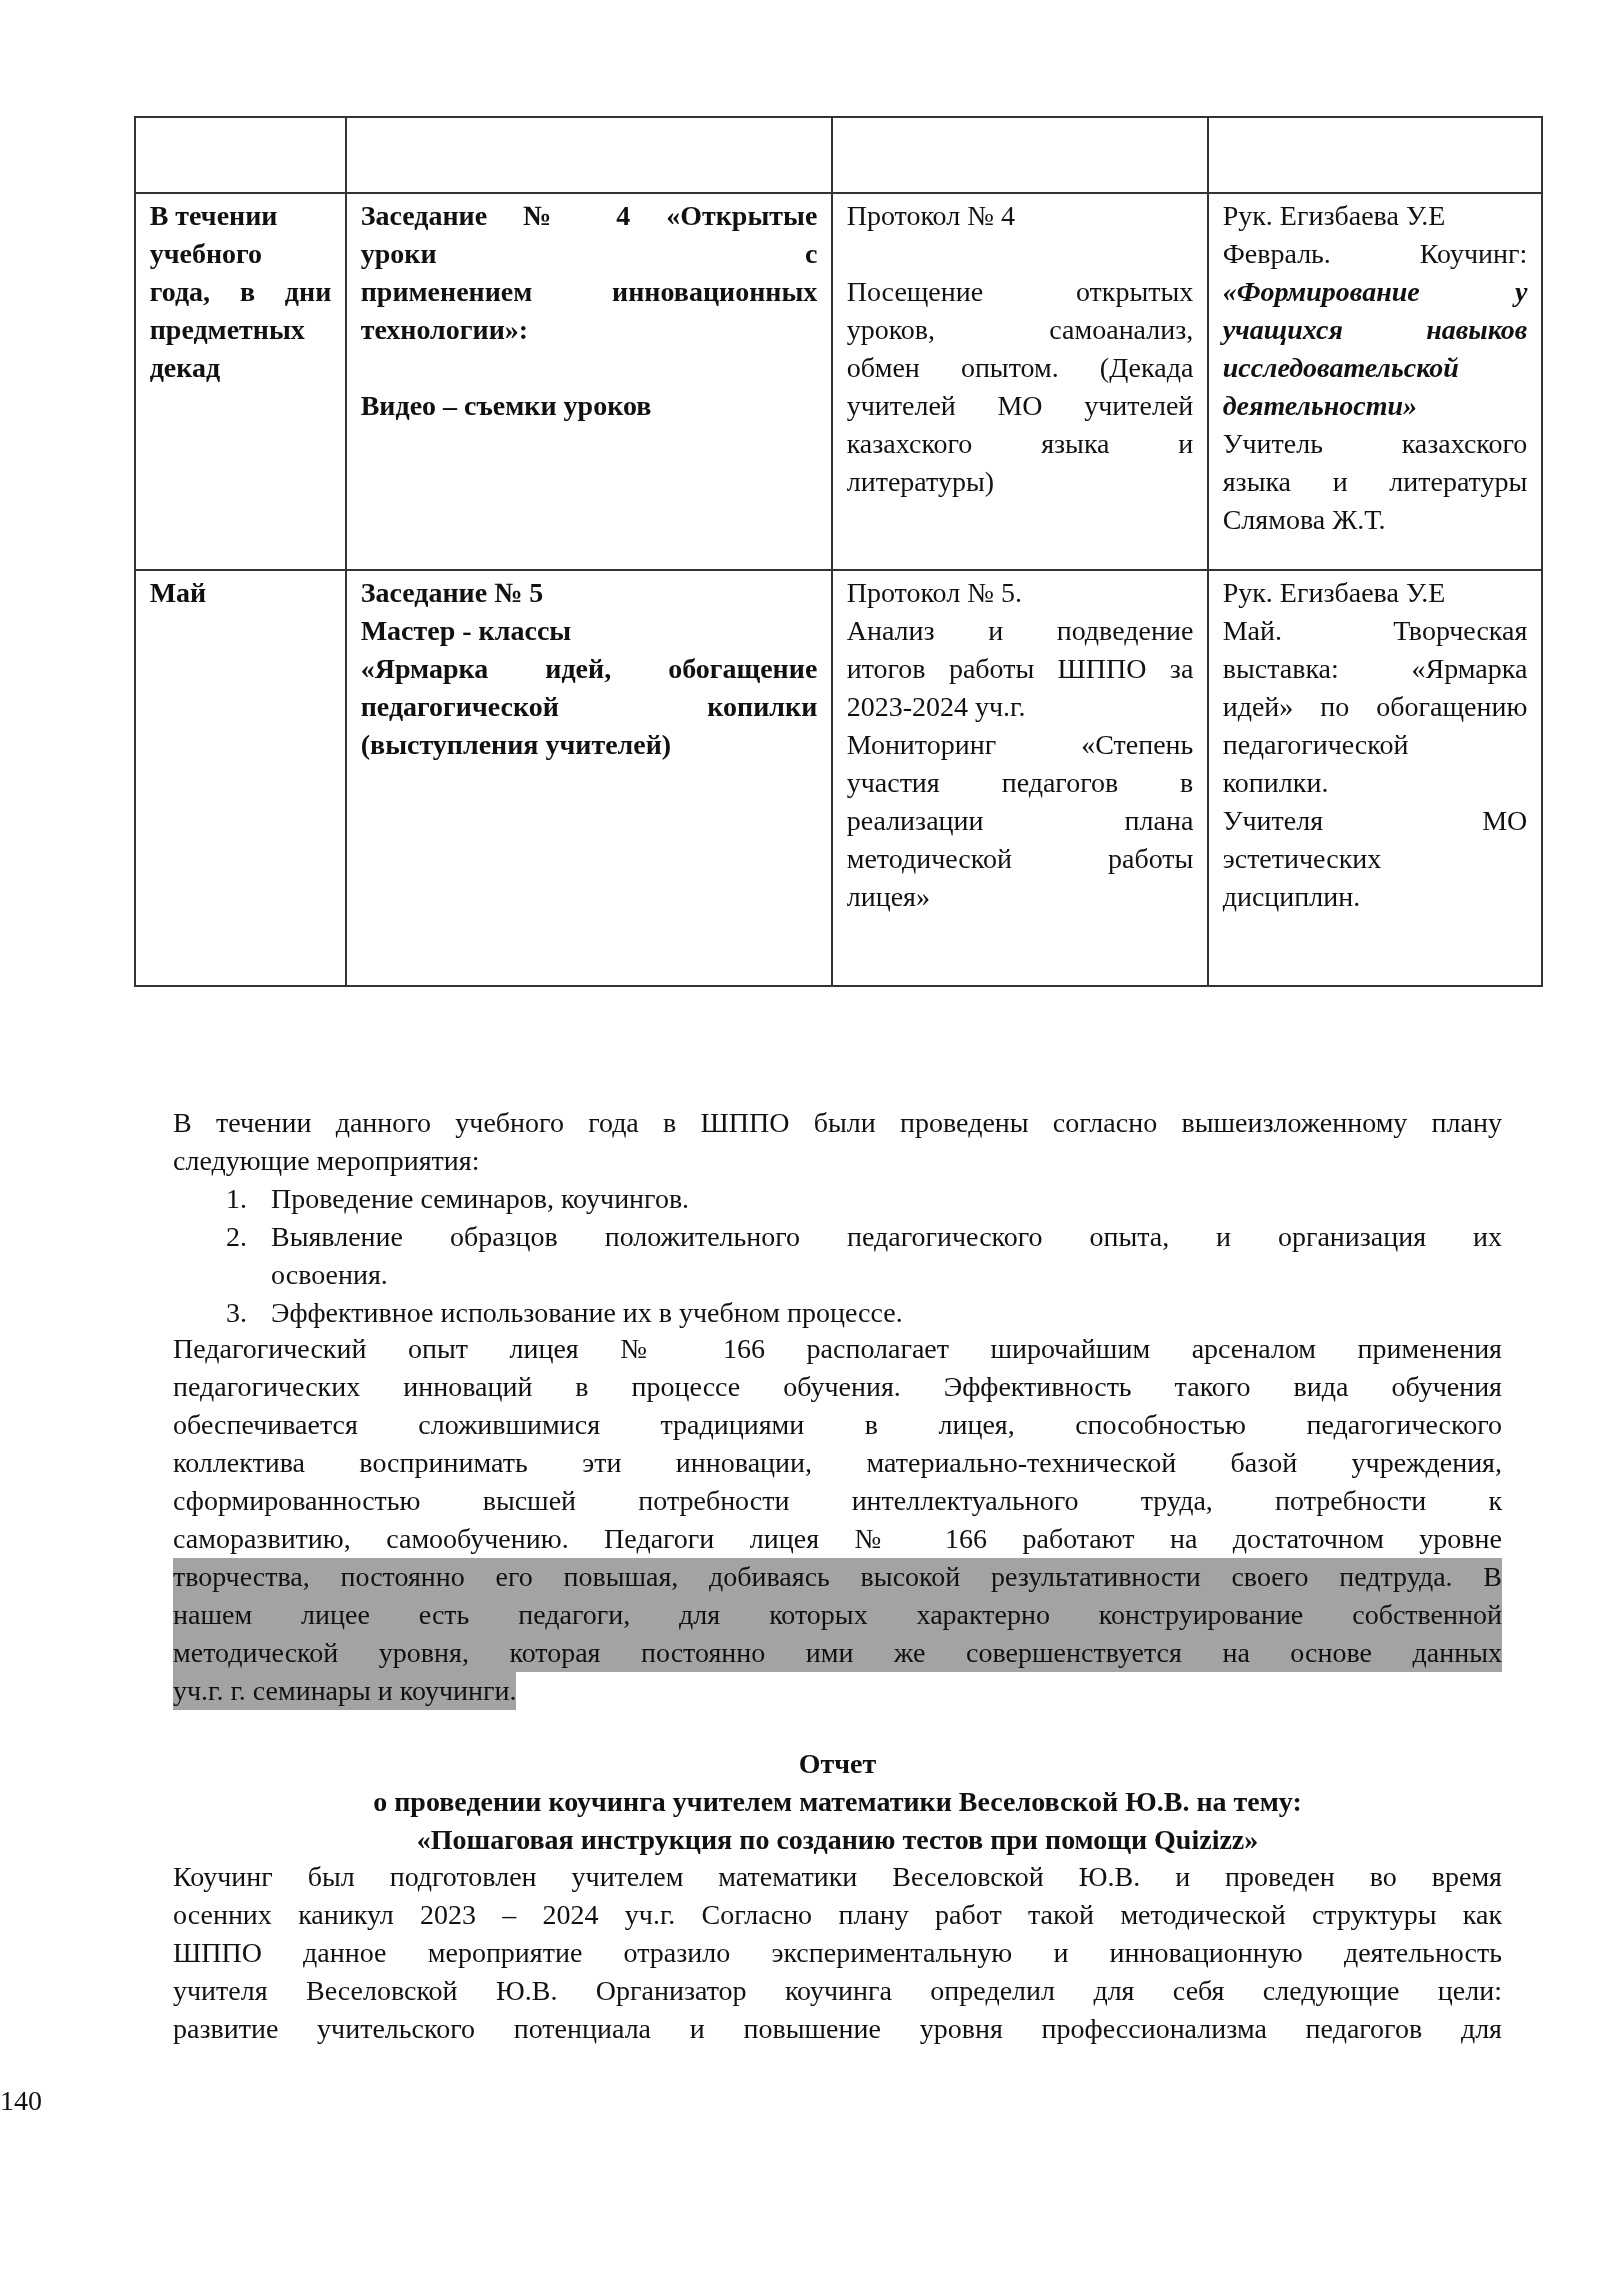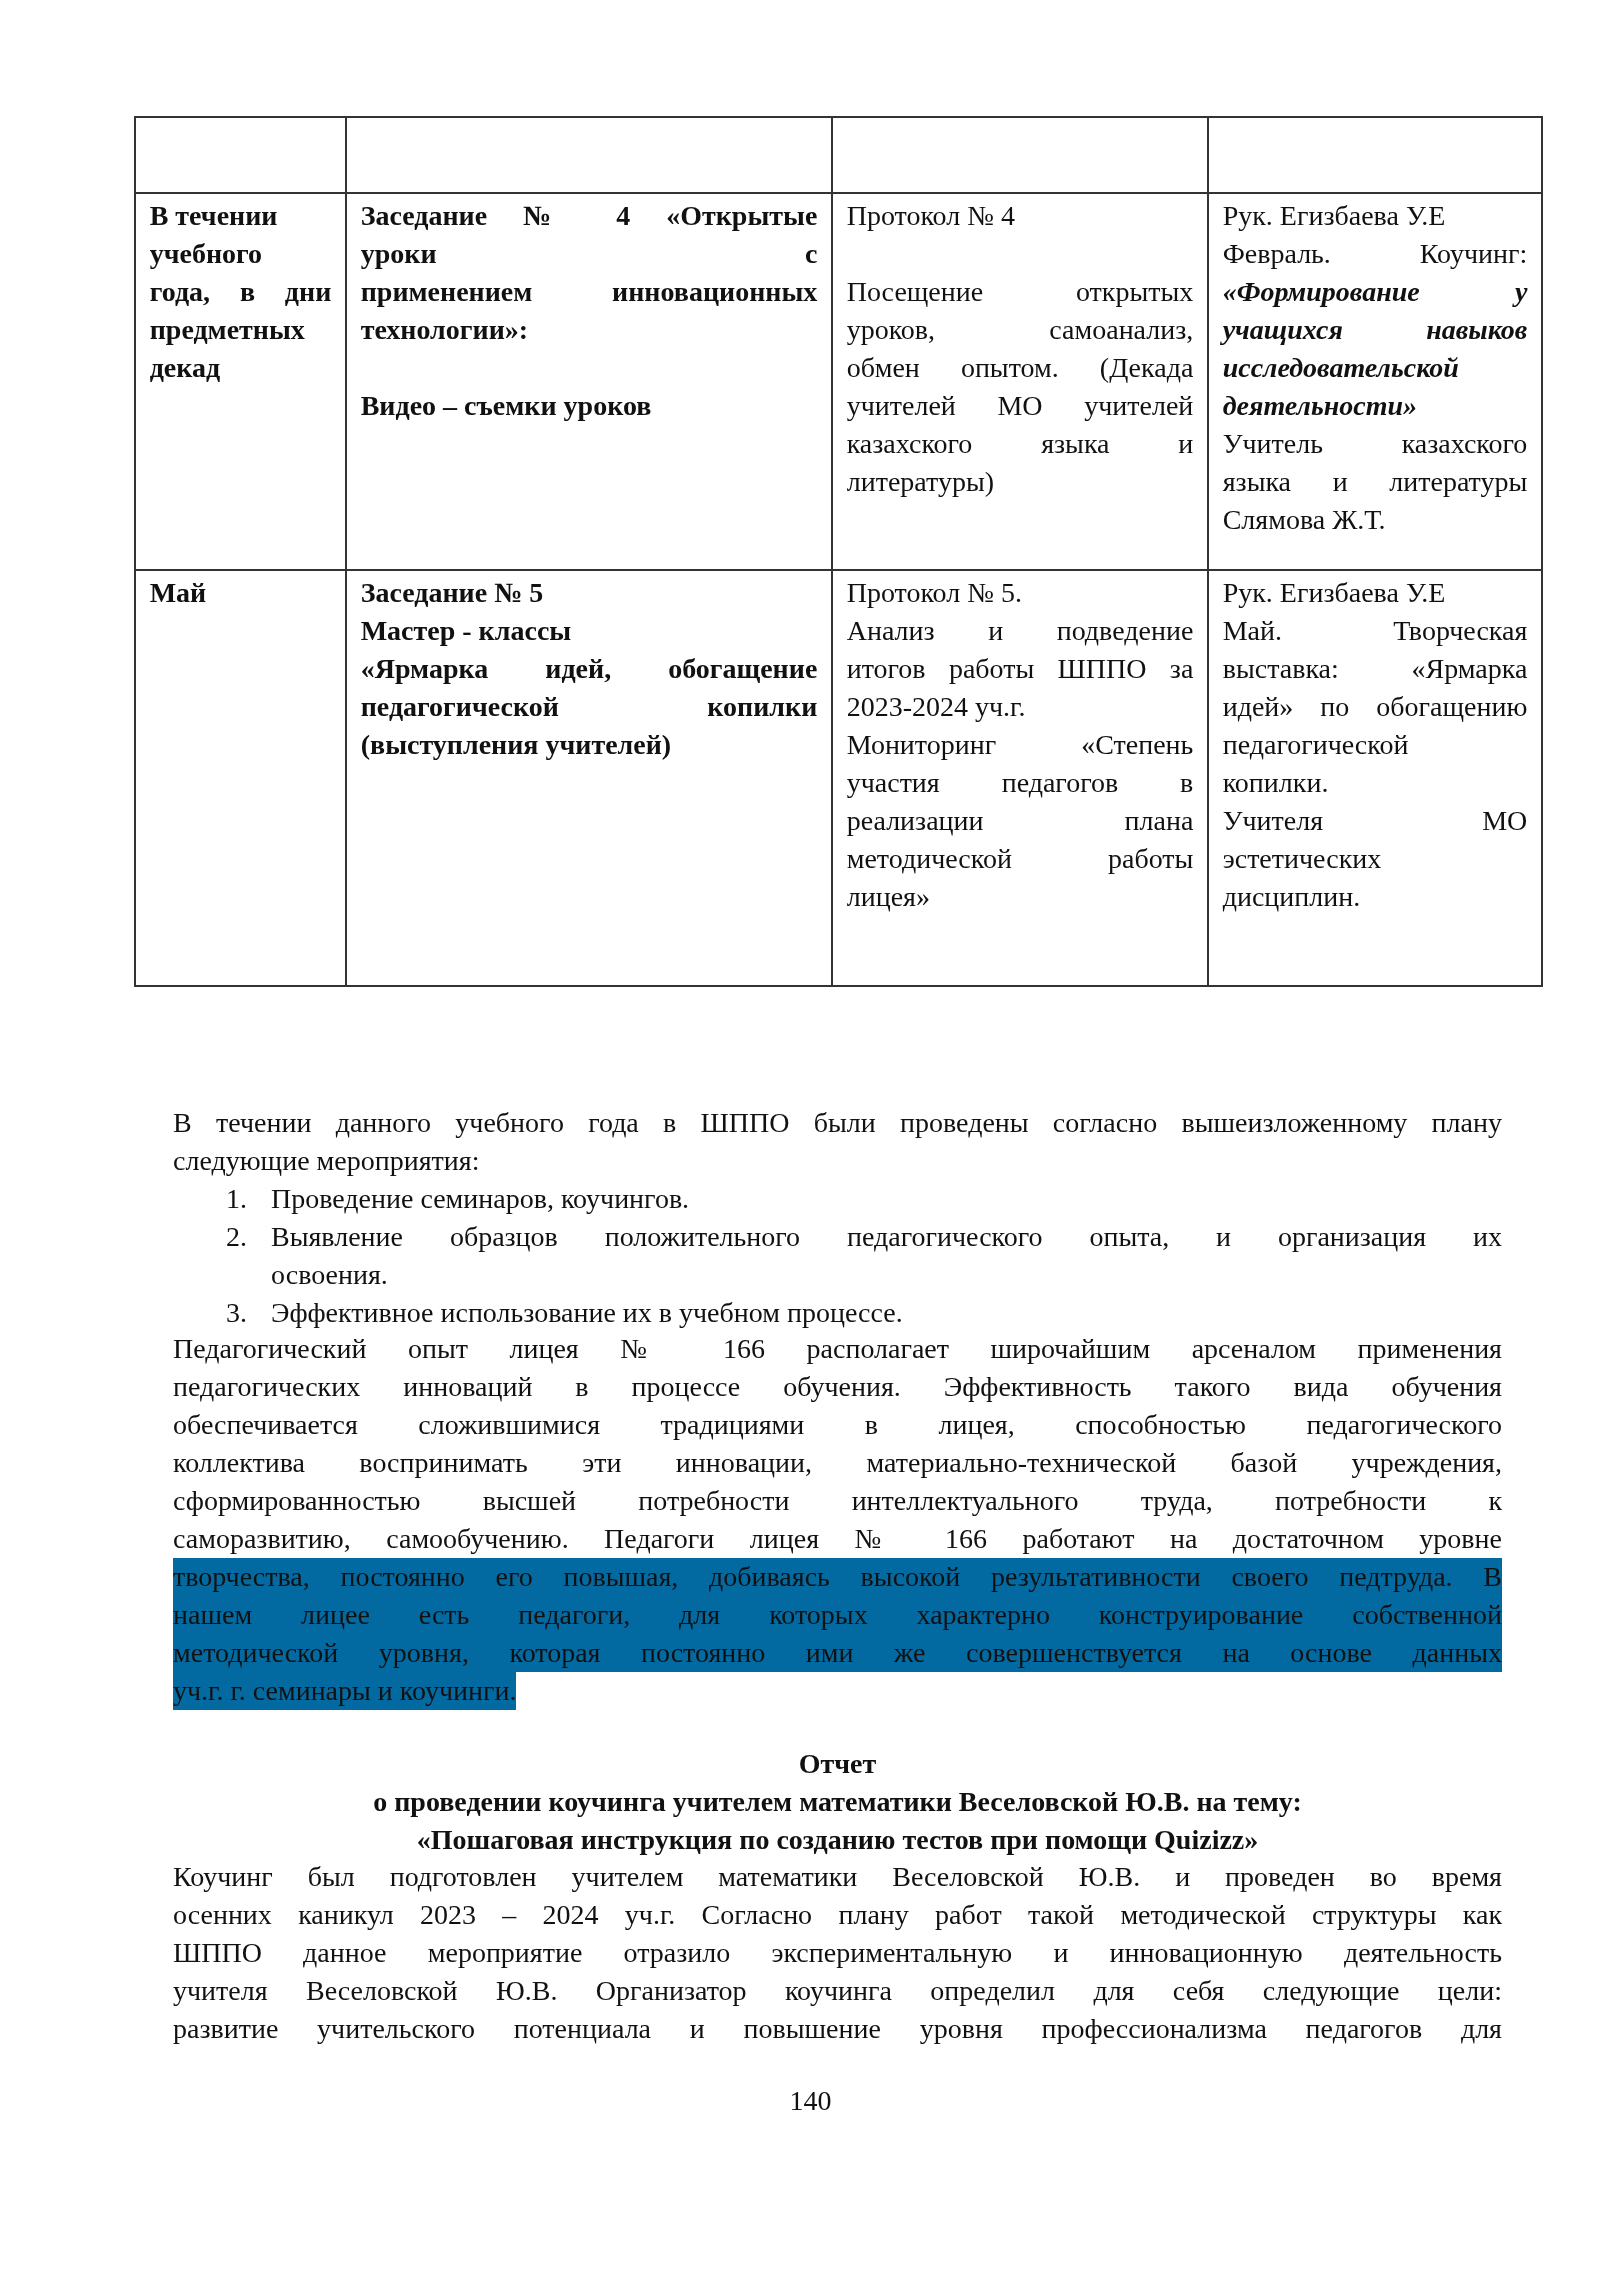--- a/index.html
+++ b/index.html
@@ -37,25 +37,25 @@
   
   .txt {
     position: absolute; left: 173px; width: 1329px;
     font-size: 28px; line-height: 38px; text-align: justify;
   }
   .txt p { margin: 0; }
   .jl { display: block; text-align: justify; text-align-last: justify; }
   ol.events { margin: 0; padding: 0 0 0 0; list-style: none; }
   ol.events li { position: relative; padding-left: 98px; }
   ol.events li .num { position: absolute; left: 53px; }
-  .shaded { background: #0369a1; }
+  .shaded { background: #a3a3a3; }
   .center { text-align-last: center; }
   .page-number {
     position: absolute; left: 0; width: 1621px; top: 2082px;
-    text-align: center; font-size: 28px; line-height: 37px;
+    text-align: left; font-size: 28px; line-height: 37px;
   }
 </style>
 </head>
 <body>
 
 <div class="page">
 
   <table class="plan">
     <colgroup>
         <col class="c1">

